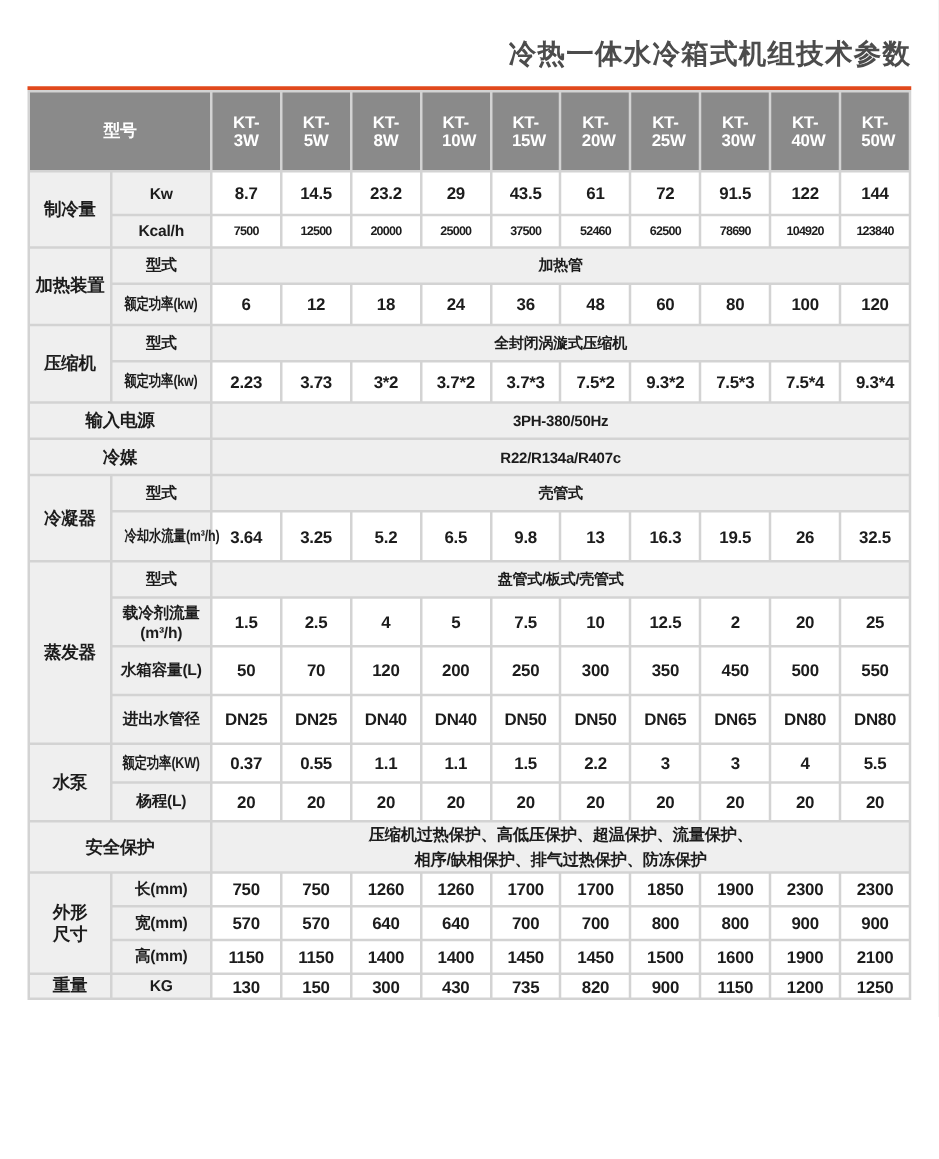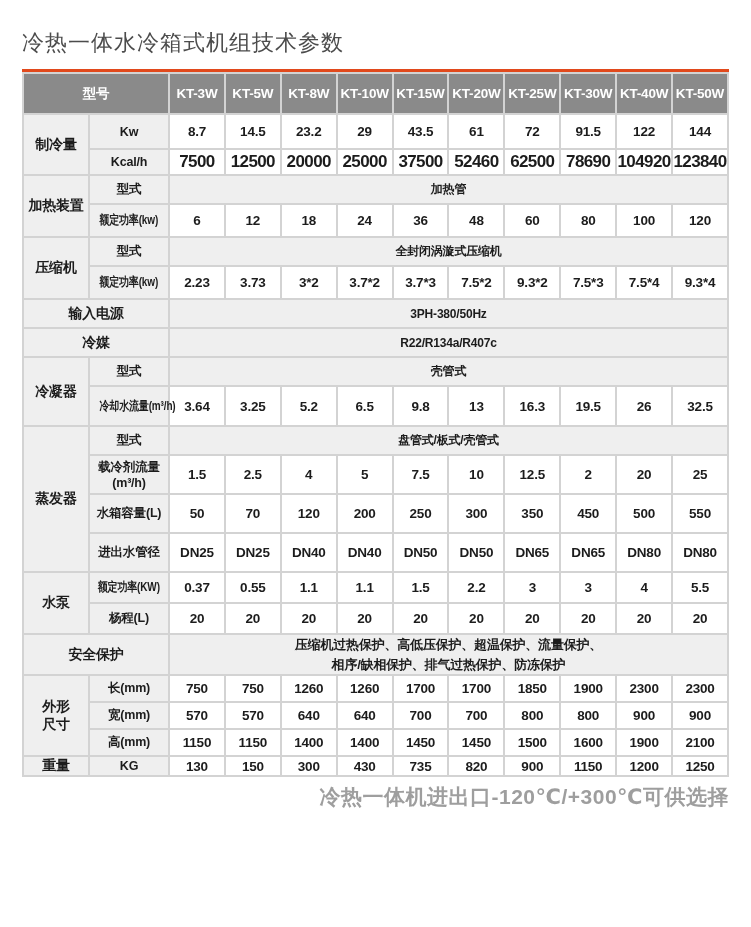--- a/index.html
+++ b/index.html
@@ -5,44 +5,44 @@
   :root{
     --accent:#e1491c; --header-bg:#8a8a8a; --label-bg:#efefef; --grid:#d3d3d3;
     --title-color:#4c4c4c; --footer-color:#9e9e9e; --text:#1c1c1c;
   }
   *{box-sizing:border-box}
   body{
     margin:0;width:751px;height:927px;background:#fff;overflow:hidden;
     font-family:"Liberation Sans","DejaVu Sans",sans-serif;color:var(--text);
   }
   .title{
-    margin:28px 22px 11px;font-size:22px;font-weight:normal;
+    margin:28px 22px 11px;text-align:right;font-size:22px;font-weight:bold;
     color:var(--title-color);letter-spacing:1px;
   }
   .accent-line{height:3px;background:var(--accent);margin:0 22px}
   table.spec{
     border-collapse:separate;border-spacing:2px;background:var(--grid);
     table-layout:fixed;width:707px;margin:0 22px;
   }
   th{
     background:var(--header-bg);color:#fff;font-size:13.5px;font-weight:bold;
-    padding:2px;letter-spacing:-0.2px;text-align:center;vertical-align:middle;
+    padding:16px;letter-spacing:-0.2px;text-align:center;vertical-align:middle;
   }
   td{
     background:#fff;text-align:center;vertical-align:middle;padding:0;
     font-size:13.5px;font-weight:bold;letter-spacing:-0.2px;color:var(--text);
   }
   td.lab{background:var(--label-bg)}
   td.grp{font-size:14px}
   td.sub{font-size:12.5px}
   td.merged{background:var(--label-bg);font-size:12px}
   td.safety{font-size:13px;line-height:1.5}
   .pre{white-space:pre-line}
   .squeeze{display:inline-block;transform:scaleX(.8);transform-origin:center;white-space:nowrap;font-size:12.5px}
-  .fit{font-size:17px;letter-spacing:-0.6px}
+  .fit{font-size:10px;letter-spacing:-0.6px}
   tr.h39{height:39px} tr.h33{height:33px} tr.h36{height:24px} tr.h27{height:27px}
   tr.h31{height:31px} tr.h38{height:38px} tr.h45{height:37px} tr.h29{height:29px}
   tr.h48{height:36px} tr.h25{height:25px} tr.h26{height:16px}
   .footer{
     margin:7px 22px 0;text-align:right;color:var(--footer-color);font-weight:bold;
     font-size:21px;line-height:1.2;letter-spacing:0.5px;
   }
 </style>
 </head>
 <body>
@@ -310,14 +310,13 @@
     <td>820</td>
     <td>900</td>
     <td>1150</td>
     <td>1200</td>
     <td>1250</td>
   </tr>
 </tbody>
   </table>
 
 <div class="footer">
-  <div>冷热一体机进出口-120℃/+300℃可供选择</div>
 </div>
 
 </body></html>

